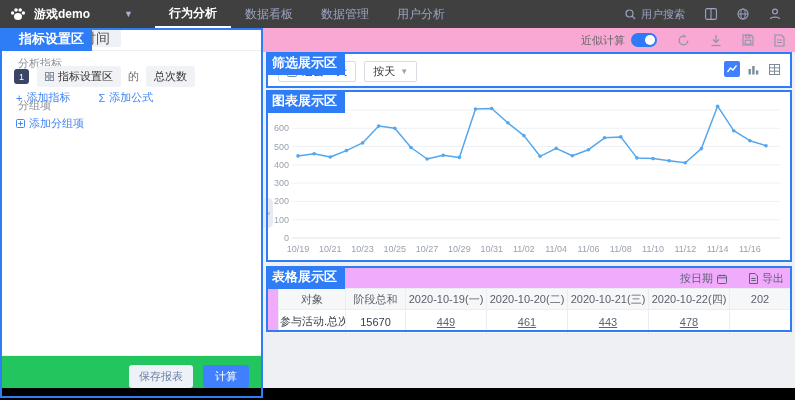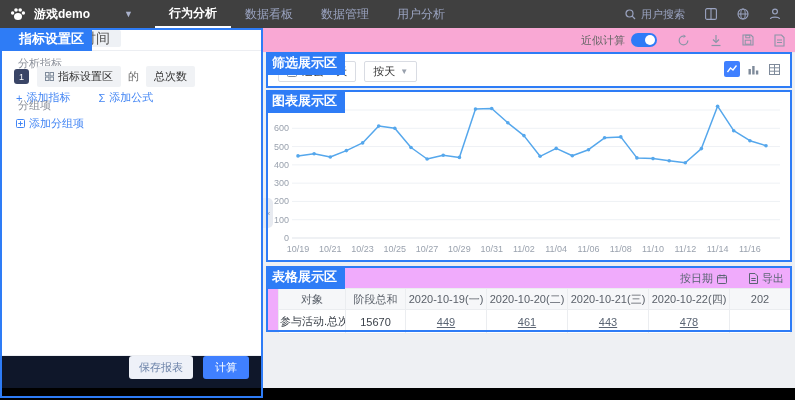--- a/index.html
+++ b/index.html
@@ -27,21 +27,21 @@
   .metric-row{position:absolute;left:12px;top:38px;display:flex;align-items:center;}
   .metric-badge{width:15px;height:15px;border-radius:3px;background:#3a4566;color:#fff;font-size:9px;
                 display:flex;align-items:center;justify-content:center;margin-right:8px;}
   .chip{background:#f0f2f5;border-radius:2px;font-size:11px;color:#333;padding:3px 8px;display:flex;align-items:center;cursor:pointer;}
   .chip svg{margin-right:4px;}
   .metric-of{font-size:11px;color:#666;margin:0 7px;}
   .link-row{position:absolute;left:14px;top:62px;display:flex;font-size:11px;color:#4285f4;}
   .lp-link{display:flex;align-items:center;cursor:pointer;color:#4285f4;}
   .lp-link .lk-ico{margin-right:4px;font-size:11px;}
   .lp-footer{position:absolute;left:0;bottom:0;width:100%;height:32px;border-top:1px solid #eceef2;
-             display:flex;align-items:flex-start;justify-content:flex-end;background:#0f172a;}
+             display:flex;align-items:flex-end;justify-content:flex-end;background:#22c55e;}
   .btn-ghost{font-size:11px;color:#6b82a8;background:#eef1f8;border:none;border-radius:3px;padding:4px 10px;margin-right:10px;cursor:pointer;}
   .btn-primary{font-size:11px;color:#fff;background:#4080ff;border:none;border-radius:3px;padding:4px 12px;margin-right:12px;cursor:pointer;}
   
   .right-toolbar{position:absolute;left:263px;top:28px;width:532px;height:24px;background:#f9a8d4;border-bottom:1px solid #e9ebef;
                  display:flex;align-items:center;justify-content:flex-end;z-index:1;}
   .approx-label{font-size:11px;color:#666;margin-right:6px;}
   .toggle{width:26px;height:14px;border-radius:7px;background:#2f7bf7;position:relative;cursor:pointer;}
   .toggle .knob{position:absolute;right:2px;top:2px;width:10px;height:10px;border-radius:50%;background:#fff;}
   .tb-icon{margin-left:20px;cursor:pointer;display:flex;align-items:center;}
   .tb-icon:last-child{margin-right:10px;}

